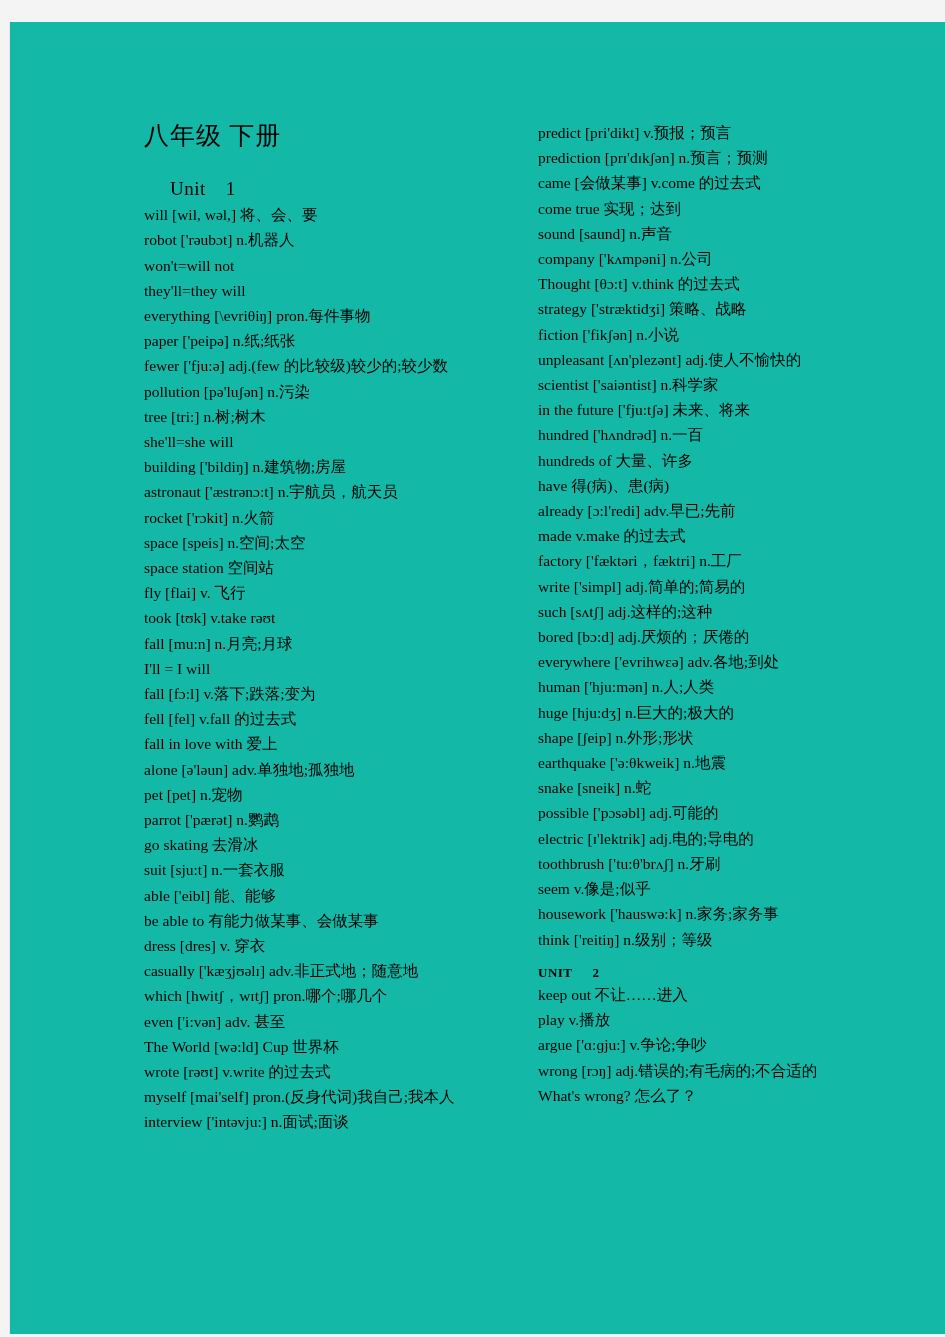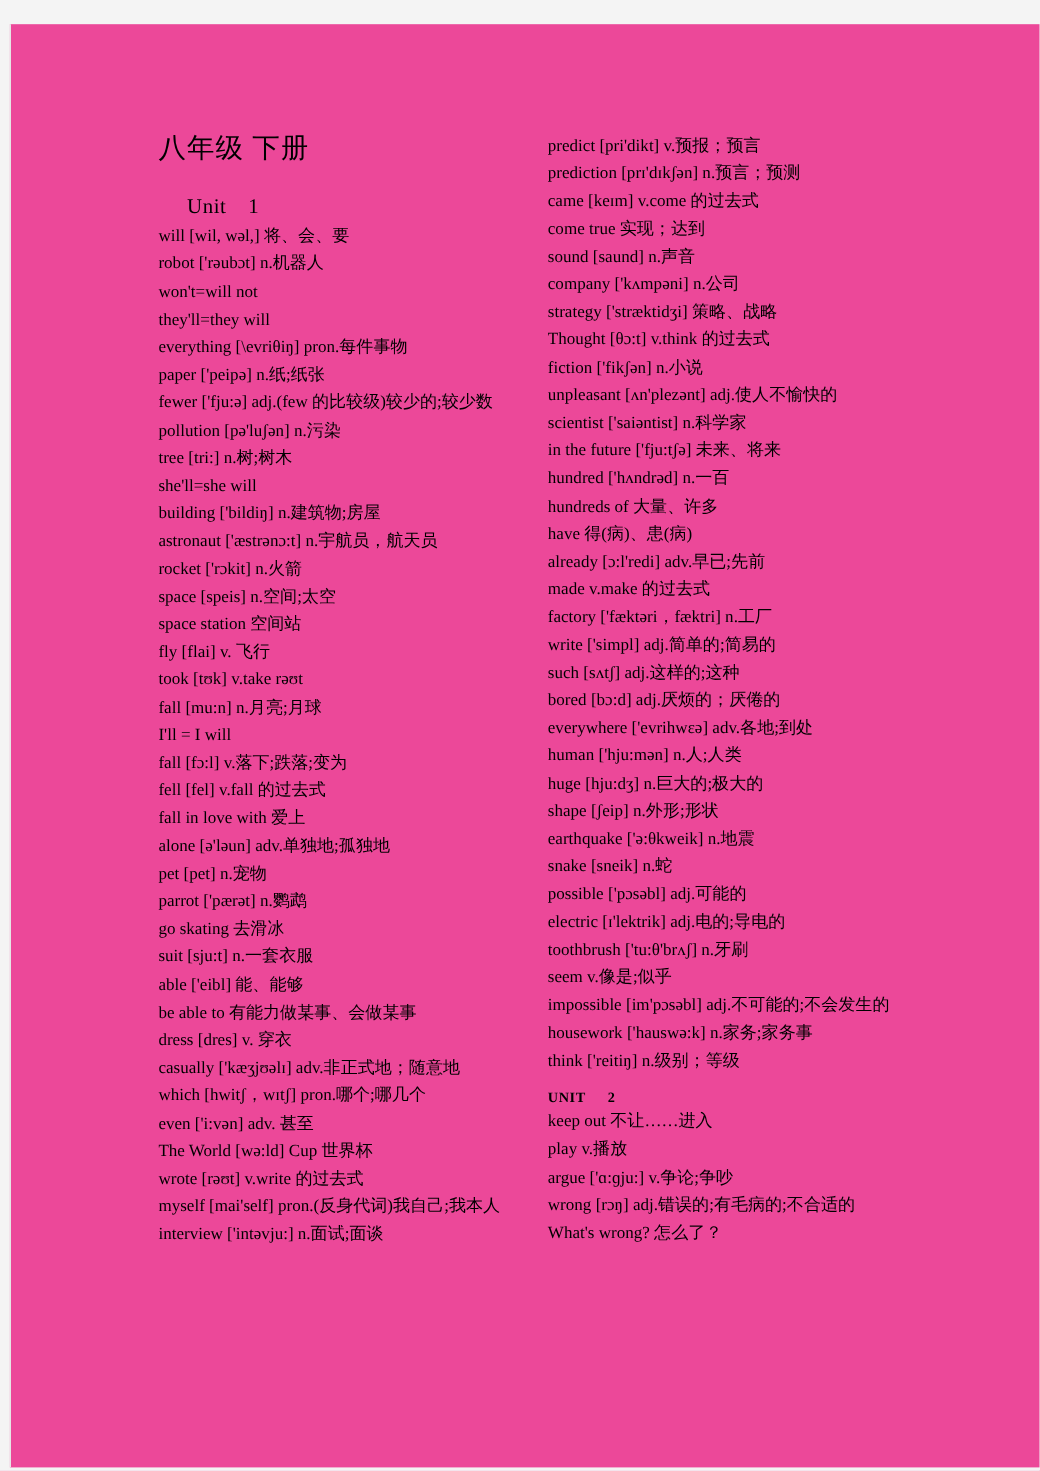--- a/index.html
+++ b/index.html
@@ -12,21 +12,21 @@
     height: 1337px;
     font-family: "Liberation Serif", "DejaVu Serif", serif;
     overflow: hidden;
   }
   #page {
     position: absolute;
     left: 9px;
     top: 22px;
     width: 936px;
     height: 1312px;
-    background: #ec4899;
+    background: #14b8a6;
     box-sizing: border-box;
     border-left: 1px solid #e6e6e6;
   }
   #content {
     position: absolute;
     left: 0;
     top: 0;
     width: 936px;
     height: 1312px;
   }
@@ -121,30 +121,30 @@
           <div class="entry">casually     ['kæʒjʊəlɪ]   adv.非正式地；随意地</div>
           <div class="entry">which     [hwitʃ，wɪtʃ]   pron.哪个;哪几个</div>
           <div class="entry">even     ['i:vən]   adv. 甚至</div>
           <div class="entry">The  World    [wə:ld]    Cup  世界杯</div>
           <div class="entry">wrote     [rəʊt]    v.write 的过去式</div>
           <div class="entry">myself    [mai'self]    pron.(反身代词)我自己;我本人</div>
           <div class="entry">interview    ['intəvju:]    n.面试;面谈</div>
         </div>
     </div>
 
-    <div class="col col-right" style="top:98px;">
+    <div class="col col-right" style="top:98px;margin-left:40px;">
       <div class="entry-list">
           <div class="entry">predict    [pri'dikt]    v.预报；预言</div>
           <div class="entry">prediction     [prɪ'dɪkʃən]   n.预言；预测</div>
-          <div class="entry">came    [keɪm]   v.come 的过去式</div>
+          <div class="entry">came    [会做某事]   v.come 的过去式</div>
           <div class="entry">come  true   实现；达到</div>
           <div class="entry">sound    [saund]    n.声音</div>
           <div class="entry">company    ['kʌmpəni]    n.公司</div>
+          <div class="entry">Thought     [θɔ:t]    v.think 的过去式</div>
           <div class="entry">strategy   ['stræktidʒi]   策略、战略</div>
-          <div class="entry">Thought     [θɔ:t]    v.think 的过去式</div>
           <div class="entry">fiction     ['fikʃən]   n.小说</div>
           <div class="entry">unpleasant     [ʌn'plezənt]    adj.使人不愉快的</div>
           <div class="entry">scientist    ['saiəntist]   n.科学家</div>
           <div class="entry">in  the  future     ['fju:tʃə]   未来、将来</div>
           <div class="entry">hundred    ['hʌndrəd]    n.一百</div>
           <div class="entry">hundreds  of      大量、许多</div>
           <div class="entry">have 得(病)、患(病)</div>
           <div class="entry">already    [ɔ:l'redi]    adv.早已;先前</div>
           <div class="entry">made  v.make 的过去式</div>
           <div class="entry">factory    ['fæktəri，fæktri]    n.工厂</div>
@@ -154,21 +154,20 @@
           <div class="entry">everywhere     ['evrihwεə] adv.各地;到处</div>
           <div class="entry">human    ['hju:mən]    n.人;人类</div>
           <div class="entry">huge    [hju:dʒ]   n.巨大的;极大的</div>
           <div class="entry">shape    [ʃeip]    n.外形;形状</div>
           <div class="entry">earthquake  ['ə:θkweik]    n.地震</div>
           <div class="entry">snake    [sneik]    n.蛇</div>
           <div class="entry">possible    ['pɔsəbl]   adj.可能的</div>
           <div class="entry">electric  [ɪ'lektrik]    adj.电的;导电的</div>
           <div class="entry">toothbrush    ['tu:θ'brʌʃ]    n.牙刷</div>
           <div class="entry">seem v.像是;似乎</div>
-          <div class="entry">impossible    [im'pɔsəbl]    adj.不可能的;不会发生的</div>
           <div class="entry">housework  ['hauswə:k]    n.家务;家务事</div>
           <div class="entry">think    ['reitiŋ]    n.级别；等级</div>
         </div>
       <div class="gap-sm"></div>
       <div class="unit-head-2">
         <span>UNIT</span><span class="num">2</span>
       </div>
       <div class="entry-list">
           <div class="entry">keep  out  不让……进入</div>
           <div class="entry">play v.播放</div>

